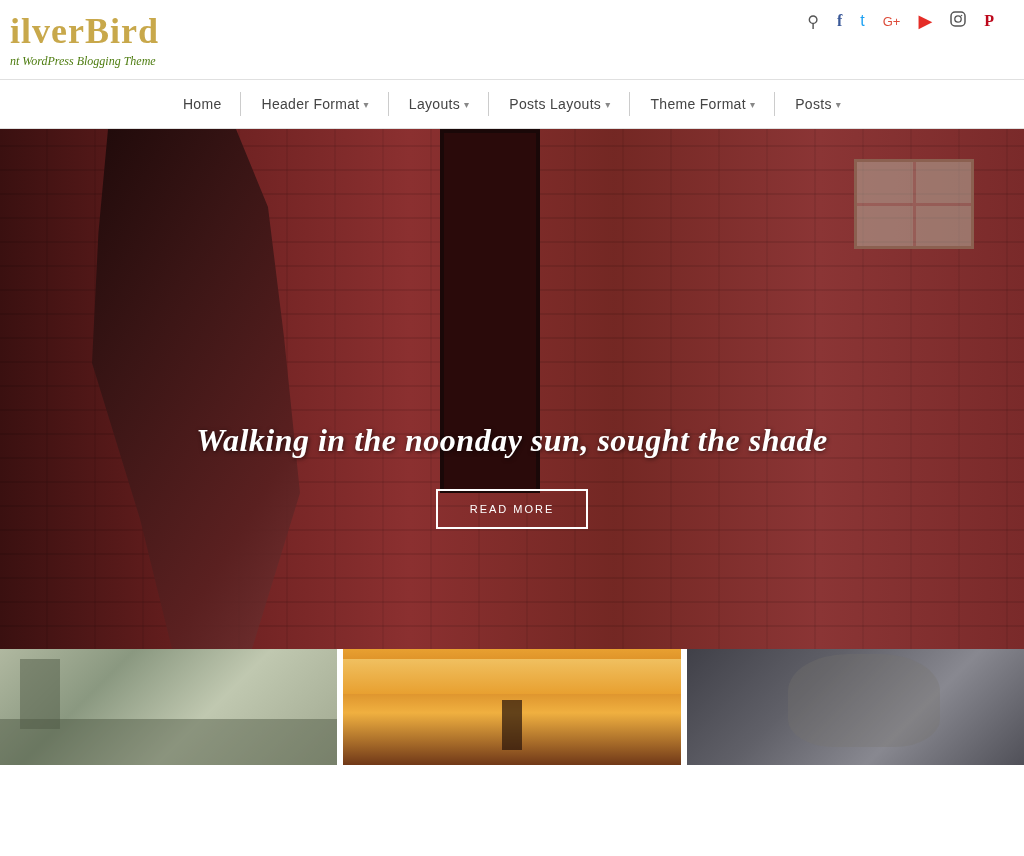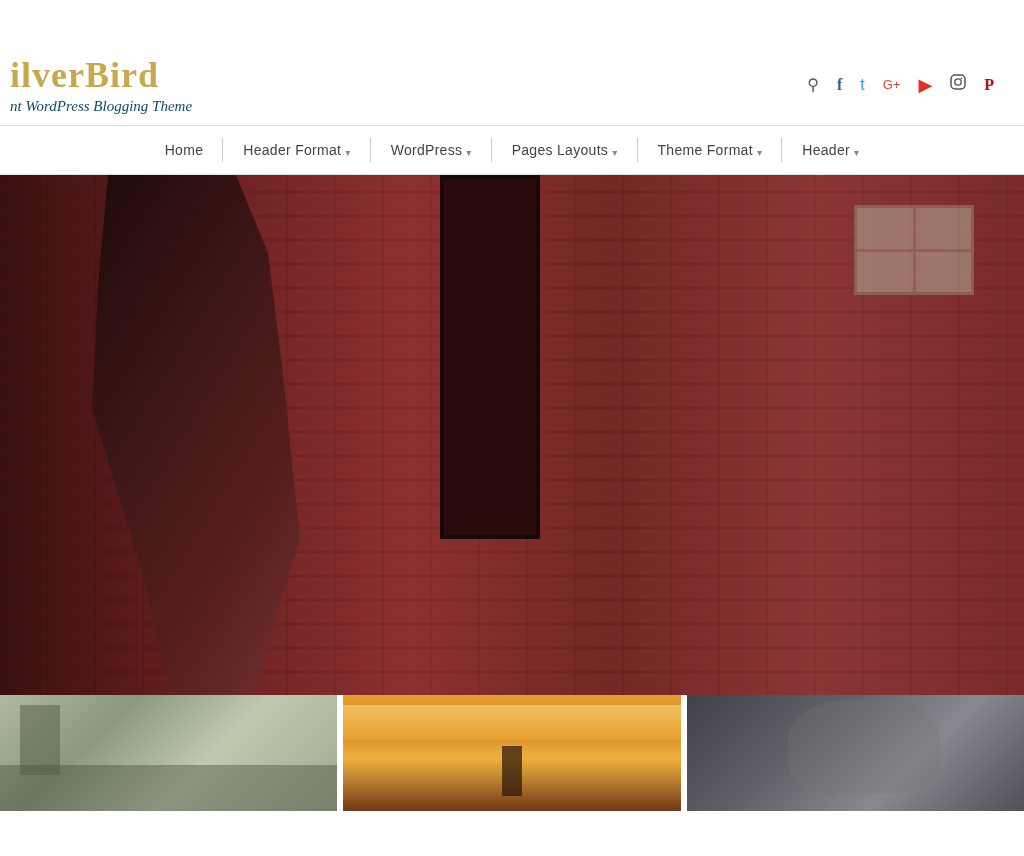--- a/index.html
+++ b/index.html
@@ -2,36 +2,35 @@
 <html><head>
   <meta charset="utf-8">
   <style>
     * { margin: 0; padding: 0; box-sizing: border-box; }
     body { font-family: Georgia, serif; background: #fff; width: 1024px; overflow-x: hidden; }
 
     
     .header-top {
       display: flex;
       justify-content: space-between;
-      align-items: center;
+      align-items: flex-start;
       padding: 10px 30px 10px 10px;
       background: #fff;
-      margin-top: 44px;
     }
     .logo-area {}
     .logo-title {
       font-size: 36px;
       font-weight: bold;
       color: #c8a84b;
       font-family: Georgia, serif;
       letter-spacing: 1px;
     }
     .logo-subtitle {
-      font-size: 15px;
-      color: #0c4a6e;
+      font-size: 12px;
+      color: #4d7c0f;
       font-style: italic;
       font-family: Georgia, serif;
       margin-top: 2px;
     }
     .social-icons {
       display: flex;
       align-items: center;
       gap: 18px;
     }
     .social-icon {
@@ -52,21 +51,21 @@
       border-top: 1px solid #e0e0e0;
       border-bottom: 1px solid #e0e0e0;
       display: flex;
       justify-content: center;
       align-items: center;
       padding: 0;
       background: #fff;
     }
     .nav-item {
       display: flex;
-      align-items: flex-end;
+      align-items: center;
       padding: 16px 20px;
       font-size: 14px;
       color: #444;
       cursor: pointer;
       font-family: Arial, sans-serif;
       letter-spacing: 0.3px;
       position: relative;
     }
     .nav-item:not(:last-child)::after {
       content: '';
@@ -238,51 +237,55 @@
 
   <nav class="nav-bar">
     <div class="nav-item">
       <span>Home</span>
     </div>
     <div class="nav-item">
       <span>Header Format</span>
       <span class="arrow">▾</span>
     </div>
     <div class="nav-item">
-      <span>WordPress</span>
-      <span class="arrow">▾</span>
-    </div>
-    <div class="nav-item">
-      <span>Pages Layouts</span>
+      <span>Layouts</span>
+      <span class="arrow">▾</span>
+    </div>
+    <div class="nav-item">
+      <span>Posts Layouts</span>
       <span class="arrow">▾</span>
     </div>
     <div class="nav-item">
       <span>Theme Format</span>
       <span class="arrow">▾</span>
     </div>
     <div class="nav-item">
-      <span>Header</span>
+      <span>Posts</span>
       <span class="arrow">▾</span>
     </div>
   </nav>
 </header>
 
 <section class="hero">
   <div class="hero-bg"></div>
   <div class="hero-bricks"></div>
   <div class="hero-door"></div>
   <div class="hero-window">
     <div class="hero-window-pane"></div>
     <div class="hero-window-pane"></div>
     <div class="hero-window-pane"></div>
     <div class="hero-window-pane"></div>
   </div>
 
   <div style="position:absolute;left:60px;top:0;width:320px;height:100%;background:linear-gradient(to bottom right,#1a0808,#3a1515,#5a2020,rgba(220,200,200,0.15));clip-path:polygon(15% 0,55% 0,65% 15%,70% 40%,75% 70%,60% 100%,35% 100%,25% 75%,10% 45%,12% 20%);"></div>
 
+  <div class="hero-content">
+    <h1 class="hero-title">Walking in the noonday sun, sought the shade</h1>
+    <button class="hero-btn">READ MORE</button>
+  </div>
 </section>
 
 <section class="cards-section">
   <div class="card-thumb card-1">
 
     <div style="width:100%;height:100%;background:linear-gradient(180deg,#c8d0b8 0%,#a0a890 50%,#8898788 100%);position:relative;overflow:hidden;">
       <div style="position:absolute;bottom:0;left:0;right:0;height:40%;background:rgba(60,70,50,0.4);"></div>
       <div style="position:absolute;top:10px;left:20px;width:40px;height:70px;background:rgba(80,90,70,0.5);"></div>
     </div>
   </div>

